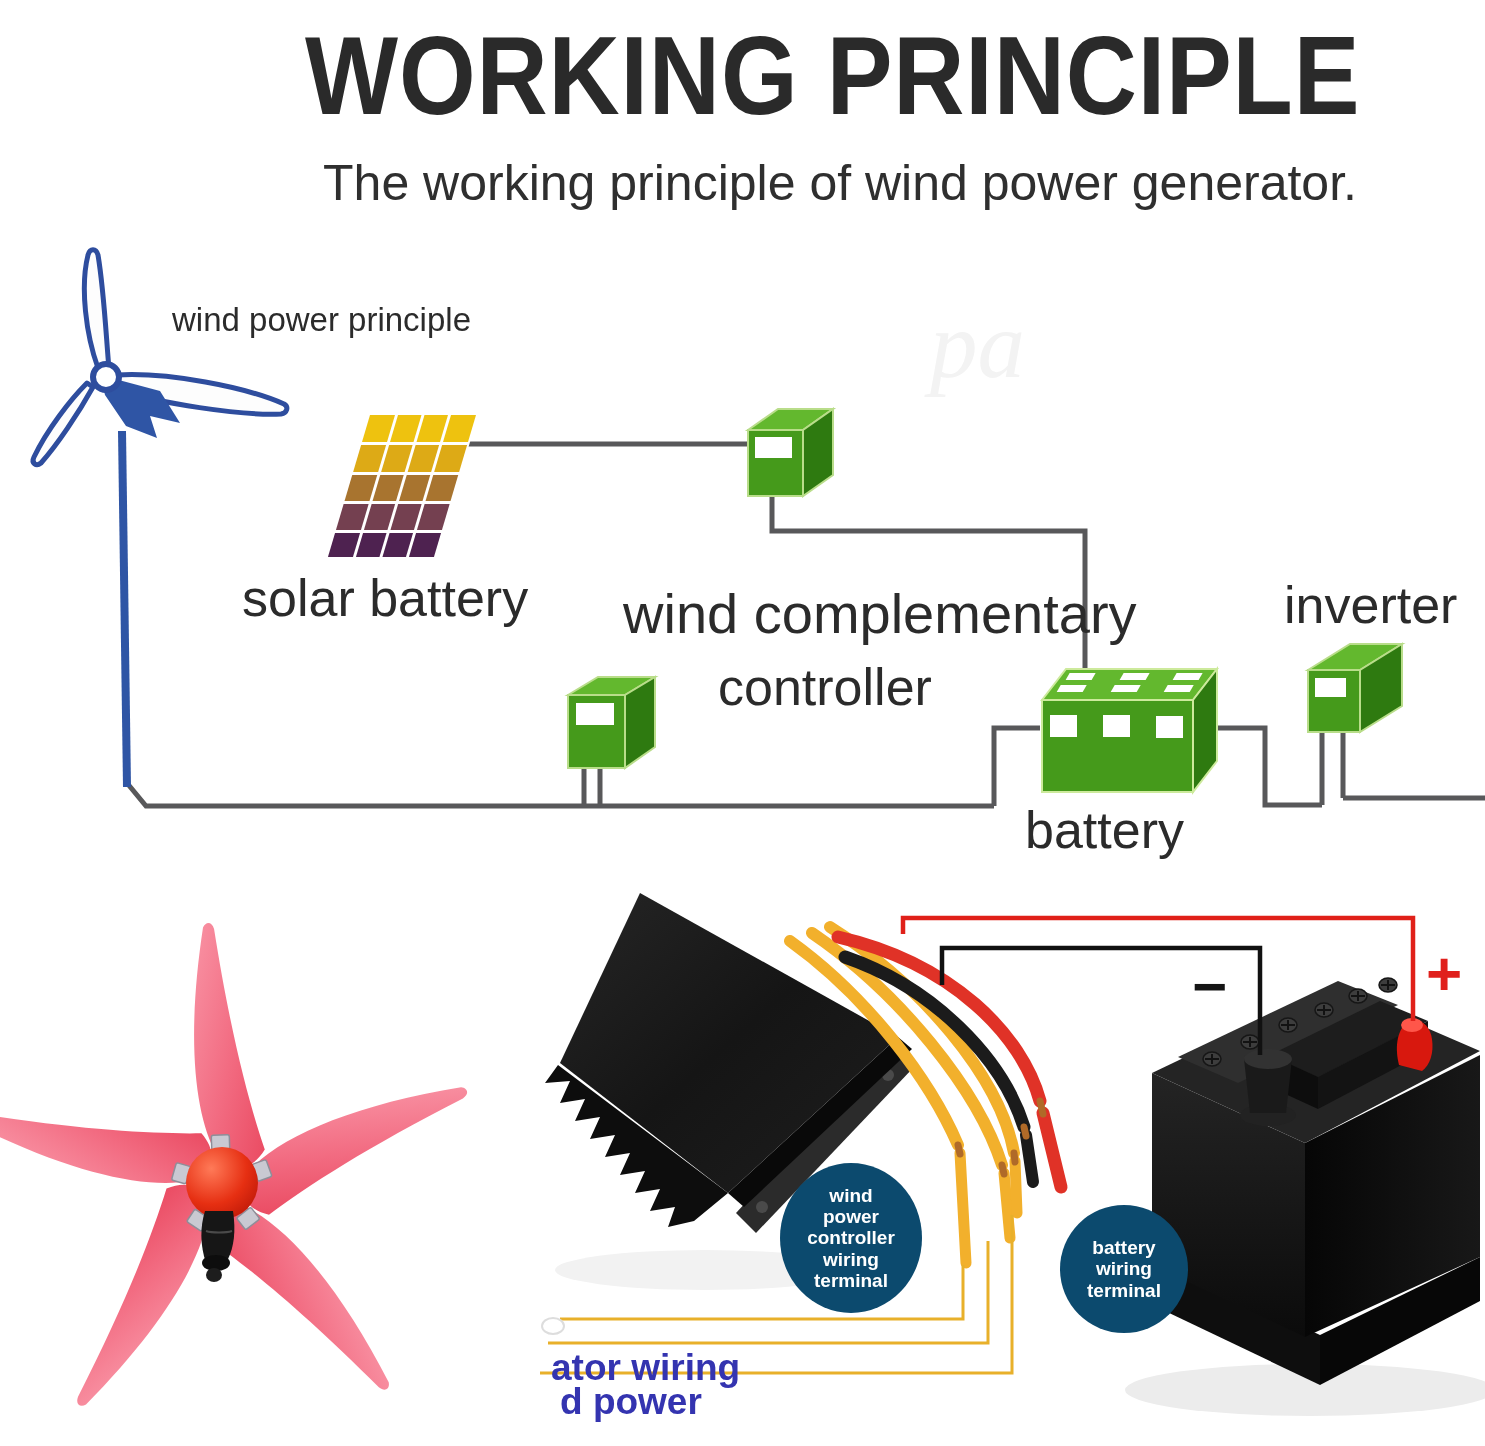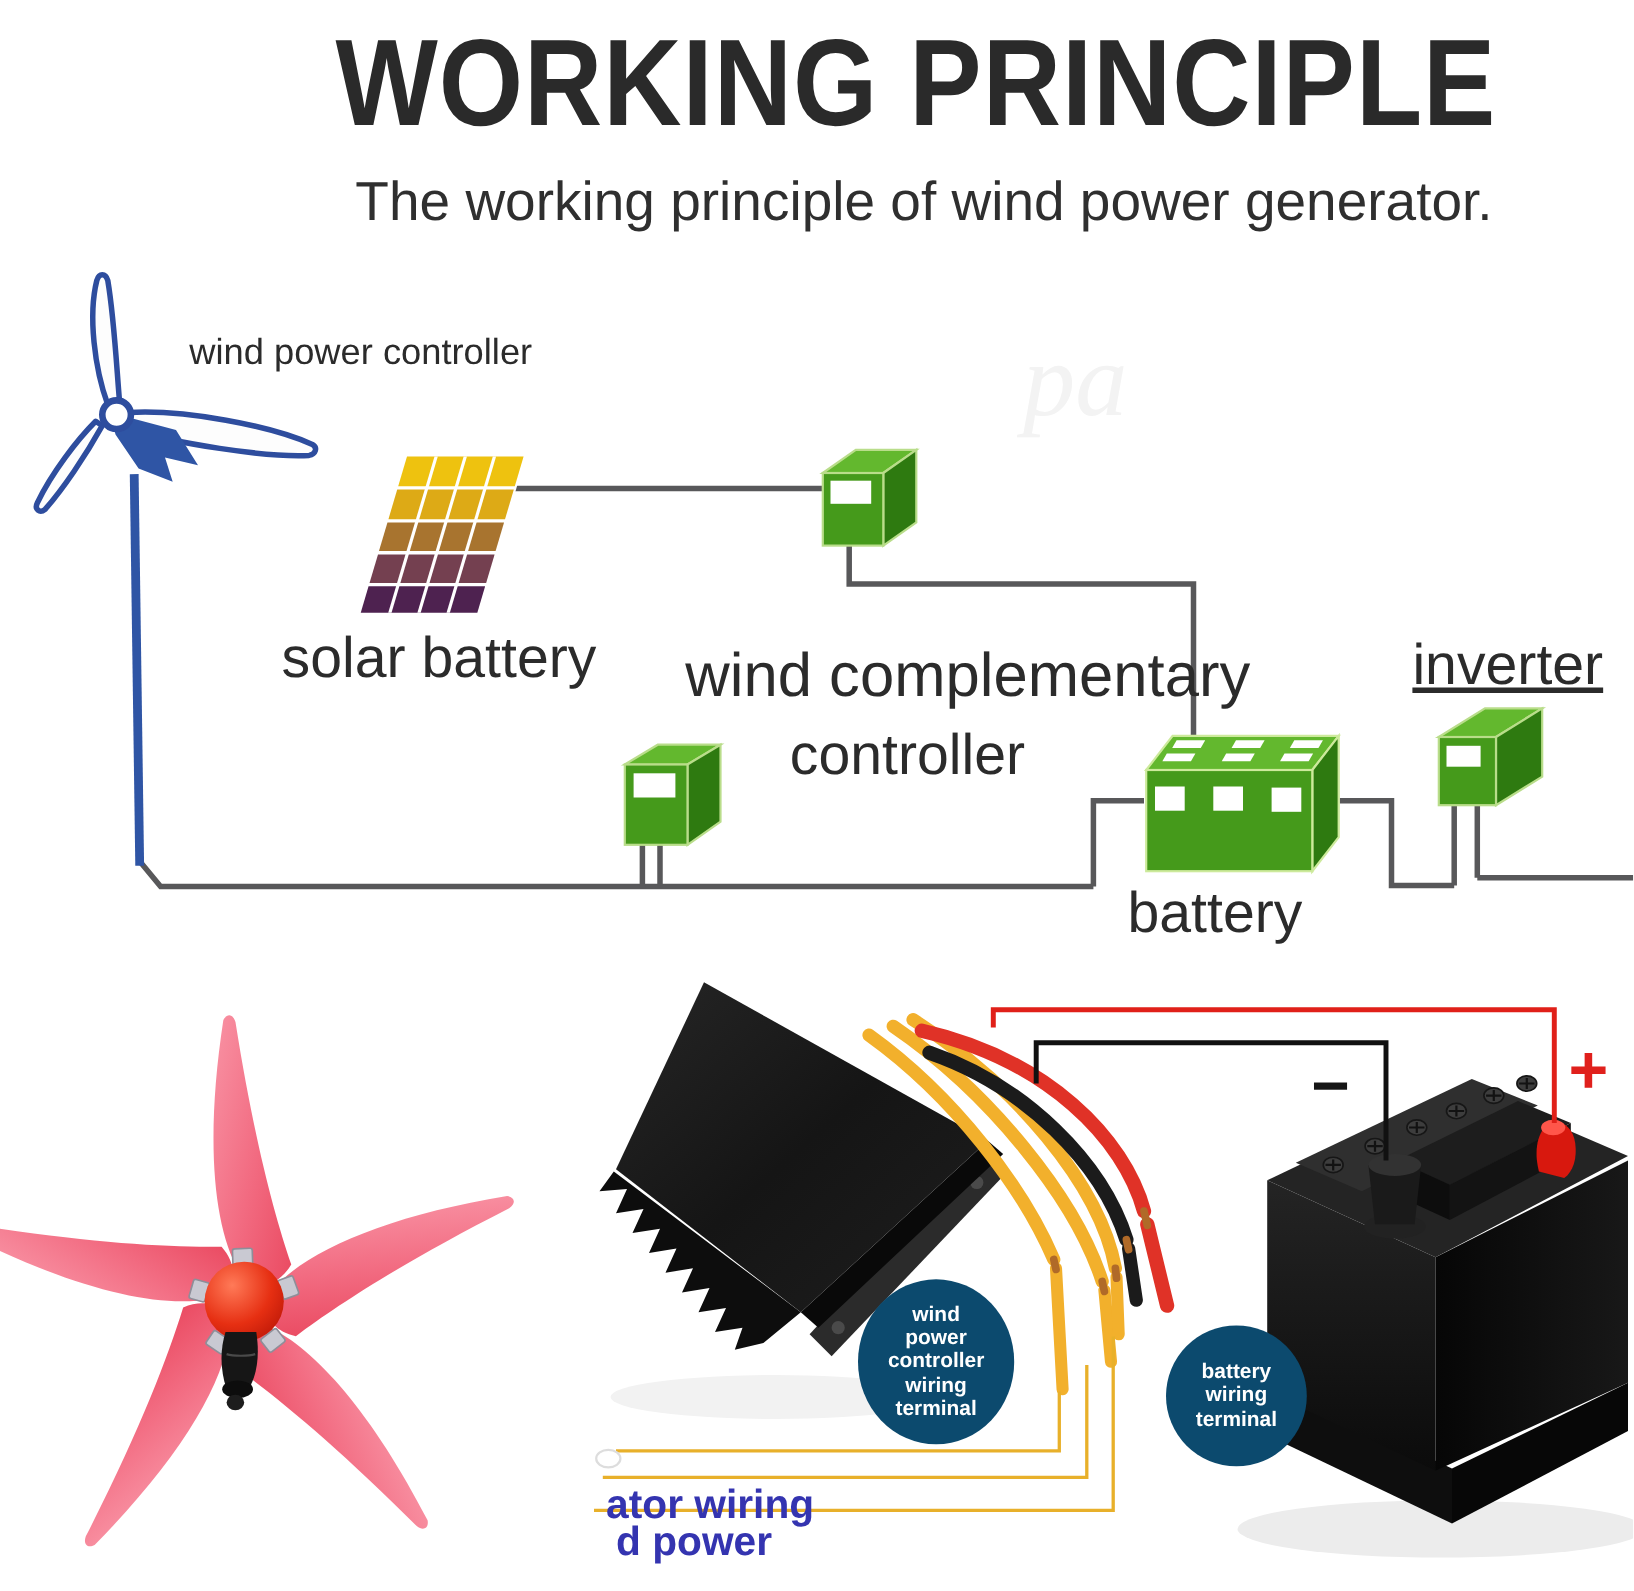--- a/index.html
+++ b/index.html
@@ -262,26 +262,26 @@
         <path d="M942,950 L942,913 L1260,913 L1260,1020" stroke="#111111" stroke-width="4.5"></path>
       </g>
     </g>
   </svg>
 
   <div class="abs watermark" style="left:930px;top:255px;">pa</div>
 
   <div class="abs lbl title" style="left:305px;top:-18px;">WORKING PRINCIPLE</div>
   <div class="abs lbl subtitle" style="left:175px;top:122px;width:1330px;">The working principle of wind power generator.</div>
 
-  <div class="abs lbl lab-sm" style="left:172px;top:268px;">wind power controller</div>
-  <div class="abs lbl lab-md" style="left:256px;top:536px;text-align:right;">solar battery</div>
+  <div class="abs lbl lab-sm" style="left:172px;top:268px;">wind power principle</div>
+  <div class="abs lbl lab-md" style="left:242px;top:536px;text-align:right;">solar battery</div>
   <div class="abs lbl lab-ctrl1" style="left:623px;top:550px;">wind complementary</div>
   <div class="abs lbl lab-ctrl2" style="left:718px;top:625px;">controller</div>
   <div class="abs lbl lab-md" style="left:1025px;top:768px;">battery</div>
-  <div class="abs lbl lab-md" style="left:1284px;top:543px;text-decoration:underline;">inverter</div>
+  <div class="abs lbl lab-md" style="left:1284px;top:543px;">inverter</div>
 
   <div class="abs circle c1" style="left:780px;top:1128px;width:142px;height:150px;">
     <div>wind</div>
     <div>power</div>
     <div>controller</div>
     <div>wiring</div>
     <div>terminal</div>
   </div>
   <div class="abs circle c2" style="left:1060px;top:1170px;width:128px;height:128px;">
     <div>battery</div>

